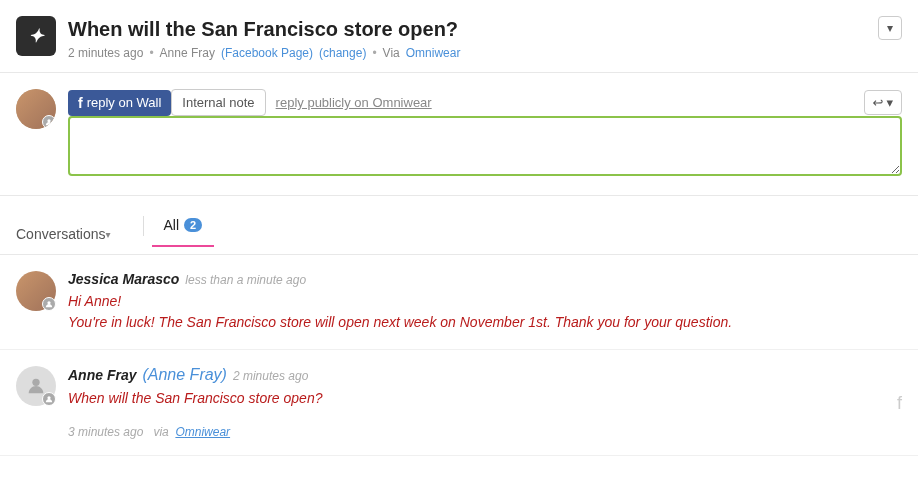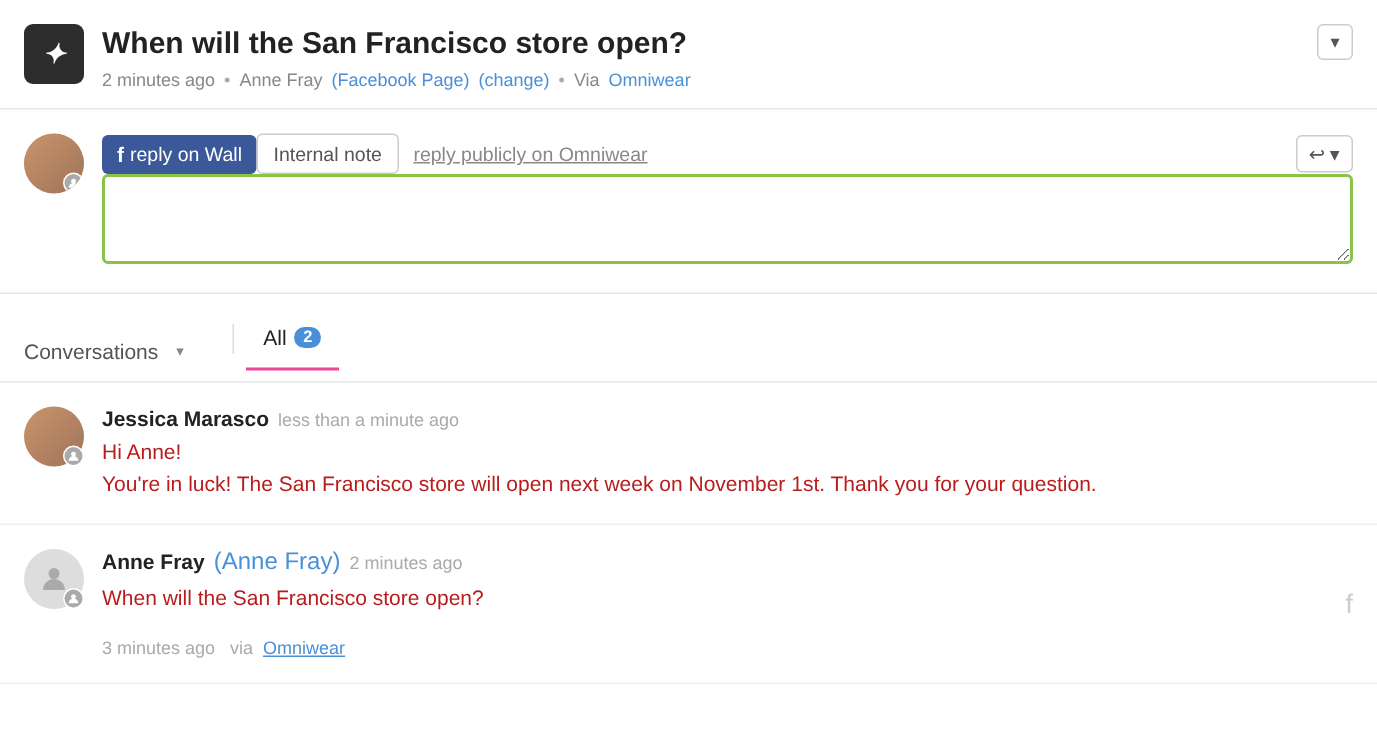--- a/index.html
+++ b/index.html
@@ -183,21 +183,21 @@
     .conversations-header {
       display: flex;
       align-items: center;
       padding: 14px 16px 0 16px;
       border-bottom: 1px solid #e8e8e8;
       gap: 0;
     }
     .conv-label {
       display: flex;
       align-items: center;
-      gap: 12px;
+      gap: 0;
       font-size: 14px;
       color: #555;
       cursor: pointer;
       padding-bottom: 12px;
       margin-right: 24px;
       margin-top: 16px;
     }
     .conv-label .chevron {
       font-size: 10px;
       color: #888;
@@ -281,21 +281,21 @@
       right: 0;
       width: 14px;
       height: 14px;
       background: #aaa;
       border-radius: 50%;
       border: 1px solid white;
       display: flex;
       align-items: center;
       justify-content: center;
     }
-    .message-content { flex: 1; }
+    .message-content { flex: 1; font-style: italic; }
     .message-header {
       display: flex;
       align-items: baseline;
       gap: 6px;
       margin-bottom: 4px;
     }
     .msg-author {
       font-weight: 600;
       font-size: 14px;
       color: #222;

